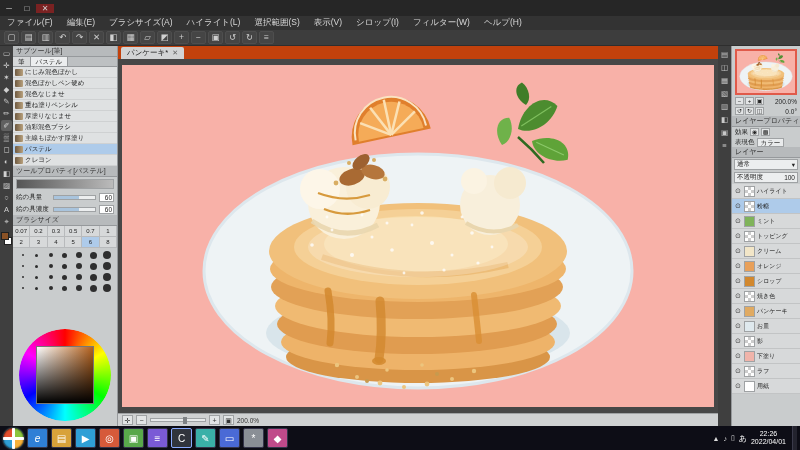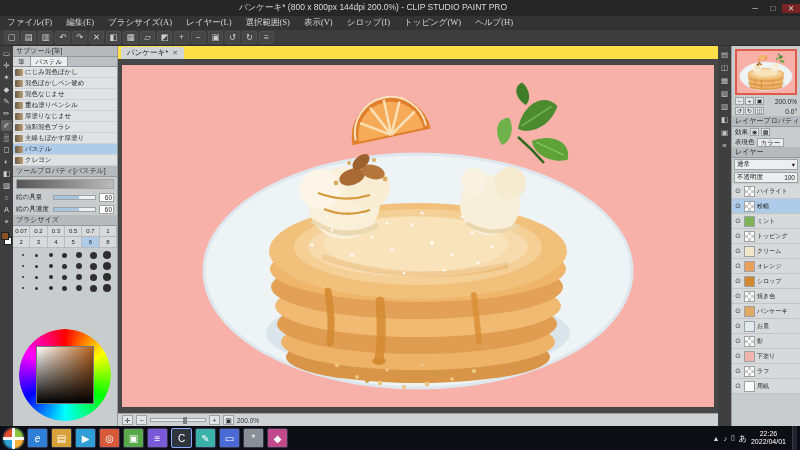--- a/index.html
+++ b/index.html
@@ -6,21 +6,21 @@
   html,body { width:800px; height:450px; overflow:hidden; }
   body { font-family:"Liberation Sans","DejaVu Sans",sans-serif; font-size:9px; color:var(--text-dark,#242424); background:#555; }
   .app { width:800px; height:450px; display:flex; flex-direction:column; }
 
   
   .titlebar { height:16px; background:var(--titlebar-bg); color:#dcdcdc; display:flex; align-items:center; font-size:8.5px; flex:none; }
   .titlebar .title { flex:1; text-align:center; white-space:nowrap; overflow:hidden; }
   .win-controls { display:flex; }
   .win-controls span { width:18px; text-align:center; font-size:8px; color:#cfcfcf; }
   .win-controls .close-b { background:#7a2222; }
-  .menubar { height:14px; background:var(--menubar-bg); color:#d8d8d8; display:flex; align-items:center; font-size:8.5px; flex:none;font-family:Liberation Serif, serif; }
+  .menubar { height:14px; background:var(--menubar-bg); color:#d8d8d8; display:flex; align-items:center; font-size:8.5px; flex:none; }
   .menu-item { padding:0 7px; white-space:nowrap; }
   .toolbar { height:16px; background:var(--toolbar-bg); display:flex; align-items:center; padding:0 4px; gap:2px; flex:none; border-bottom:1px solid #2e2e2e; }
   .tbtn { width:15px; height:13px; color:#cfcfcf; font-size:8.5px; line-height:11px; text-align:center; border:1px solid #4e4e4e; background:#454545; border-radius:2px; overflow:hidden; }
 
   
   .main { flex:1; display:flex; min-height:0; }
 
   .toolstrip { width:13px; background:#3f3f3f; display:flex; flex-direction:column; align-items:center; padding-top:2px; gap:1px; flex:none; }
   .tool { width:11px; height:11px; color:#d0d0d0; font-size:7.5px; line-height:11px; text-align:center; overflow:hidden; }
   .tool.active { background:#606060; border-radius:2px; }
@@ -51,21 +51,21 @@
   .tip { display:flex; align-items:center; justify-content:center; height:10px; }
   .tip i { display:block; border-radius:50%; background:#2e2e2e; }
   .colorwheel { margin:auto auto 5px; width:92px; height:92px; position:relative; flex:none; }
   .ring { width:92px; height:92px; border-radius:50%; background:conic-gradient(#f00,#ff0,#0f0,#0ff,#00f,#f0f,#f00);
           -webkit-mask:radial-gradient(closest-side,transparent 61%,#000 62%); mask:radial-gradient(closest-side,transparent 61%,#000 62%); }
   .svbox { position:absolute; left:17px; top:17px; width:58px; height:58px; border:1px solid #777;
            background-image:linear-gradient(to top,#000,rgba(0,0,0,0)),linear-gradient(to right,#fff,#b4621e); }
 
   
   .canvas-col { flex:1; display:flex; flex-direction:column; min-width:0; }
-  .tabbar { height:13px; background:#fde047; display:flex; align-items:flex-end; padding-left:3px; flex:none; }
+  .tabbar { height:13px; background:#c2410c; display:flex; align-items:flex-end; padding-left:3px; flex:none; }
   .ctab { height:12px; background:#d2d4d5; color:#222; display:flex; align-items:center; gap:4px; padding:0 6px; font-size:7.5px; border-radius:2px 2px 0 0; }
   .ctab .x { color:#666; font-size:7px; }
   .viewport { flex:1; background:var(--viewport-bg); padding:6px 4px; min-height:0; }
   .art { width:100%; height:100%; display:block; }
   .statusbar { height:13px; background:#cfd1d2; border-top:1px solid #9fa2a4; display:flex; align-items:center; gap:3px; padding:0 4px; font-size:6.5px; color:#333; flex:none; }
   .sbtn { width:11px; height:10px; border:1px solid #9fa2a4; background:#e2e4e5; text-align:center; line-height:9px; font-size:7px; }
   .strack { width:56px; height:4px; background:#e8eaeb; border:1px solid #9fa2a4; position:relative; }
   .sthumb { position:absolute; left:60%; top:-2px; width:4px; height:7px; background:#7d8184; }
 
   
@@ -216,37 +216,36 @@
         <circle cx="265" cy="305" r="1.8"></circle>
     </g>
     <circle cx="245" cy="316" r="2" fill="#c79a4e"></circle>
       <circle cx="315" cy="309" r="2" fill="#c79a4e"></circle>
   </symbol>
 </svg>
 
 <div class="app">
 
   <div class="titlebar">
-    <div class="title">パンケーキ* (800 x 800px 144dpi 200.0%) - CLIP STUDIO PAINT PRO</div>
     <div class="win-controls">
       <span>─</span>
       <span>□</span>
       <span class="close-b">✕</span>
     </div>
   </div>
 
   <div class="menubar">
     <span class="menu-item">ファイル(F)</span>
     <span class="menu-item">編集(E)</span>
     <span class="menu-item">ブラシサイズ(A)</span>
-    <span class="menu-item">レイヤー(L)</span>
+    <span class="menu-item">ハイライト(L)</span>
     <span class="menu-item">選択範囲(S)</span>
     <span class="menu-item">表示(V)</span>
     <span class="menu-item">シロップ(I)</span>
-    <span class="menu-item">トッピング(W)</span>
+    <span class="menu-item">フィルター(W)</span>
     <span class="menu-item">ヘルプ(H)</span>
   </div>
 
   <div class="toolbar">
     <span class="tbtn">▢</span>
     <span class="tbtn">▤</span>
     <span class="tbtn">▥</span>
     <span class="tbtn">↶</span>
     <span class="tbtn">↷</span>
     <span class="tbtn">✕</span>

